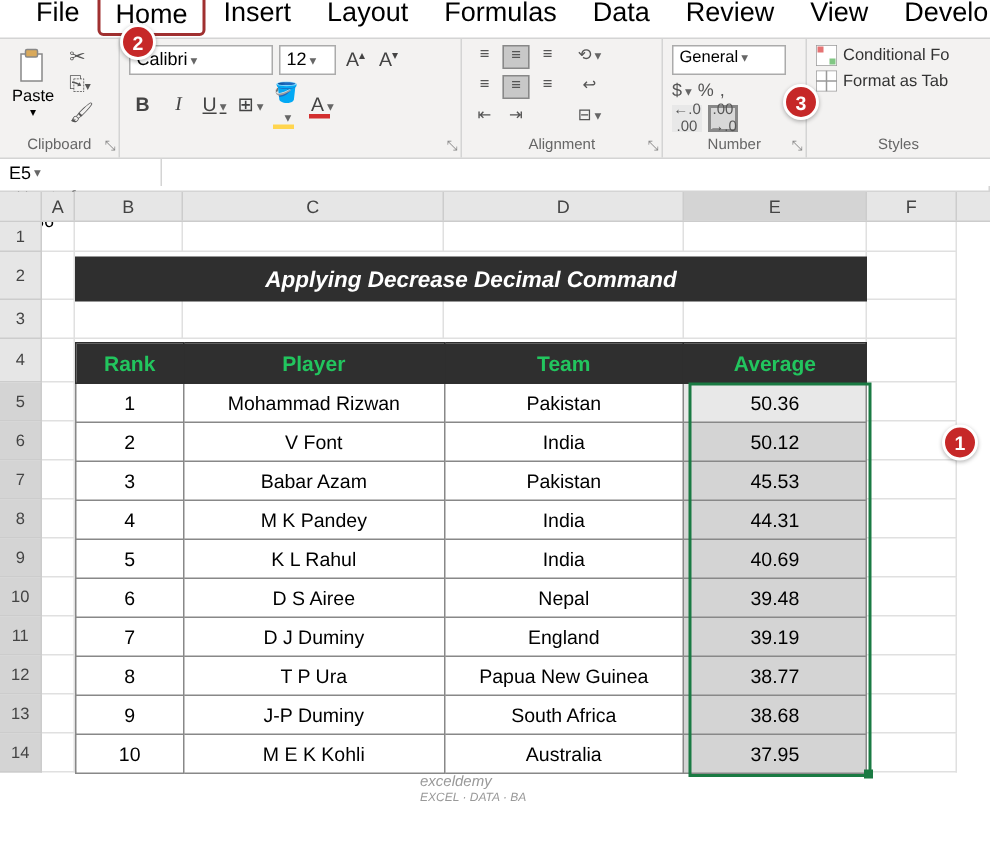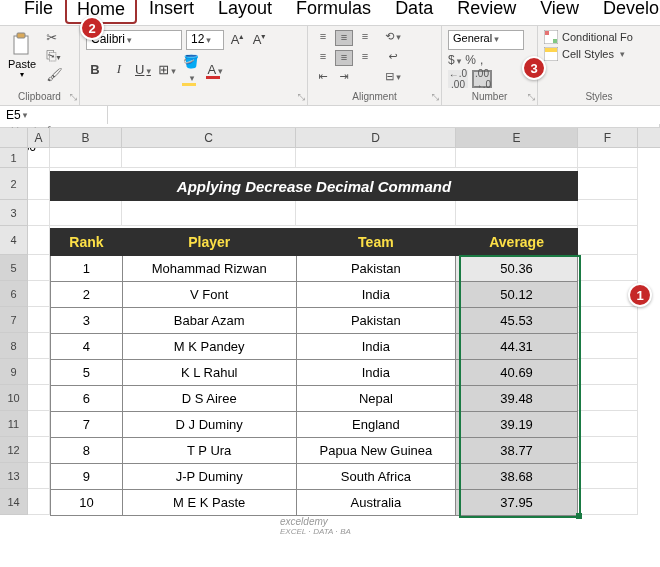--- a/index.html
+++ b/index.html
@@ -68,21 +68,21 @@
 .row-h { width: 28px; background: #e6e6e6; border-right: 1px solid #ccc; border-bottom: 1px solid #ccc; text-align: center; font-size: 11px; color: #444; line-height: 26px; }
 .row.r1 .row-h { line-height: 20px; }
 .row-h.active { background: #d4d4d4; }
 .cell { border-right: 1px solid #e0e0e0; border-bottom: 1px solid #e0e0e0; }
 
 
 .title-banner { position: absolute; left: 50px; top: 23px; width: 528px; height: 30px; background: #2f2f2f; color: #fff; font-style: italic; font-weight: bold; font-size: 15px; display: flex; align-items: center; justify-content: center; }
 
 
 .data-table { position: absolute; left: 50px; top: 80px; width: 528px; border-collapse: collapse; }
-.data-table th { background: #2f2f2f; color: #fde047; font-weight: bold; font-size: 14px; padding: 5px 0; border: 1px solid #2f2f2f; text-align: center; }
+.data-table th { background: #2f2f2f; color: #22c55e; font-weight: bold; font-size: 14px; padding: 5px 0; border: 1px solid #2f2f2f; text-align: center; }
 .data-table td { border: 1px solid #888; text-align: center; font-size: 13px; padding: 4px 0; background: #fff; height: 26px; }
 .data-table .avg-cell { background: #d4d4d4; }
 .data-table .avg-cell.first { background: #e8e8e8; }
 .th-rank { width: 72px; } .th-player { width: 174px; } .th-team { width: 160px; } .th-avg { width: 122px; }
 
 
 .selection-box { position: absolute; left: 459px; top: 107px; width: 122px; height: 263px; border: 2px solid #1a7a43; pointer-events: none; }
 .selection-handle { position: absolute; right: -3px; bottom: -3px; width: 6px; height: 6px; background: #1a7a43; }
 
 
@@ -207,26 +207,27 @@
   <div class="ribbon-group" style="flex:1;border-right:none">
     <div class="styles-col">
       <div class="style-item">
         <svg class="icn" width="14" height="14">
             <rect width="14" height="14" fill="#fff" stroke="#999"></rect>
             <rect x="1" y="1" width="4" height="4" fill="#e57373"></rect>
             <rect x="9" y="9" width="4" height="4" fill="#81c784"></rect>
           </svg>
         <span>Conditional Fo</span>
       </div>
-      <div class="style-item arrow-down">
+      <div class="style-item">
         <svg class="icn" width="14" height="14">
             <rect width="14" height="14" fill="#fff" stroke="#999"></rect>
-            <rect x="1" y="1" width="12" height="4" fill="#ffd54f"></rect>
+            <line x1="0" y1="7" x2="14" y2="7" stroke="#999"></line>
+            <line x1="7" y1="0" x2="7" y2="14" stroke="#999"></line>
           </svg>
-        <span>Cell Styles</span>
+        <span>Format as Tab</span>
       </div>
     </div>
     <div class="ribbon-group-label">Styles</div>
   </div>
 </div>
 
 <div class="formula-bar">
   <div class="name-box arrow-down">E5</div>
   <div class="fb-btns">
     <span>✕</span>
@@ -397,21 +398,21 @@
             <td class="avg-cell">38.77</td>
           </tr>
       <tr>
             <td>9</td>
             <td>J-P Duminy</td>
             <td>South Africa</td>
             <td class="avg-cell">38.68</td>
           </tr>
       <tr>
             <td>10</td>
-            <td>M E K Paste</td>
+            <td>M E K Kohli</td>
             <td>Australia</td>
             <td class="avg-cell">37.95</td>
           </tr>
     </tbody>
       </table>
 
     <div class="selection-box">
         <div class="selection-handle"></div>
       </div>
   </div>

